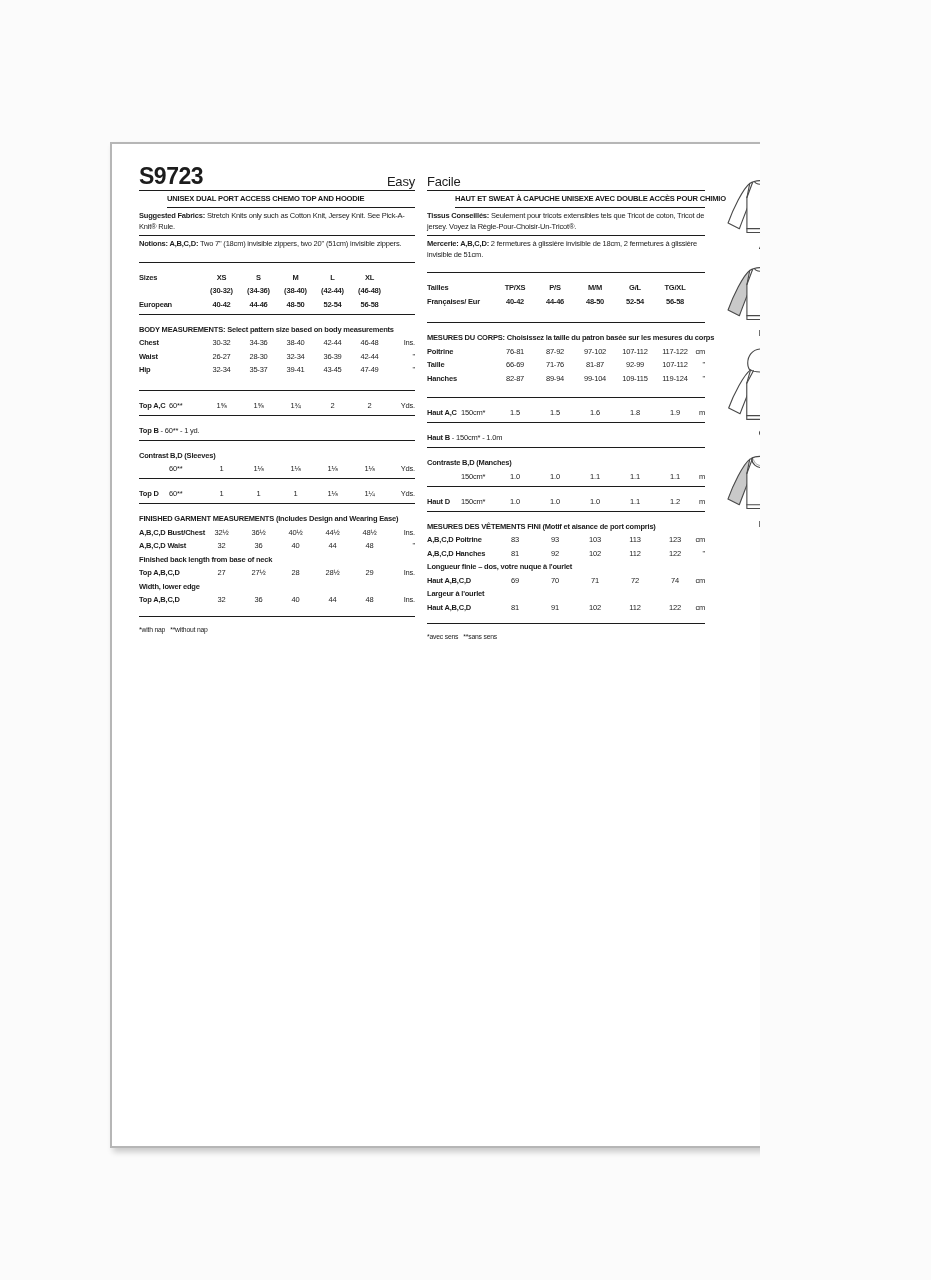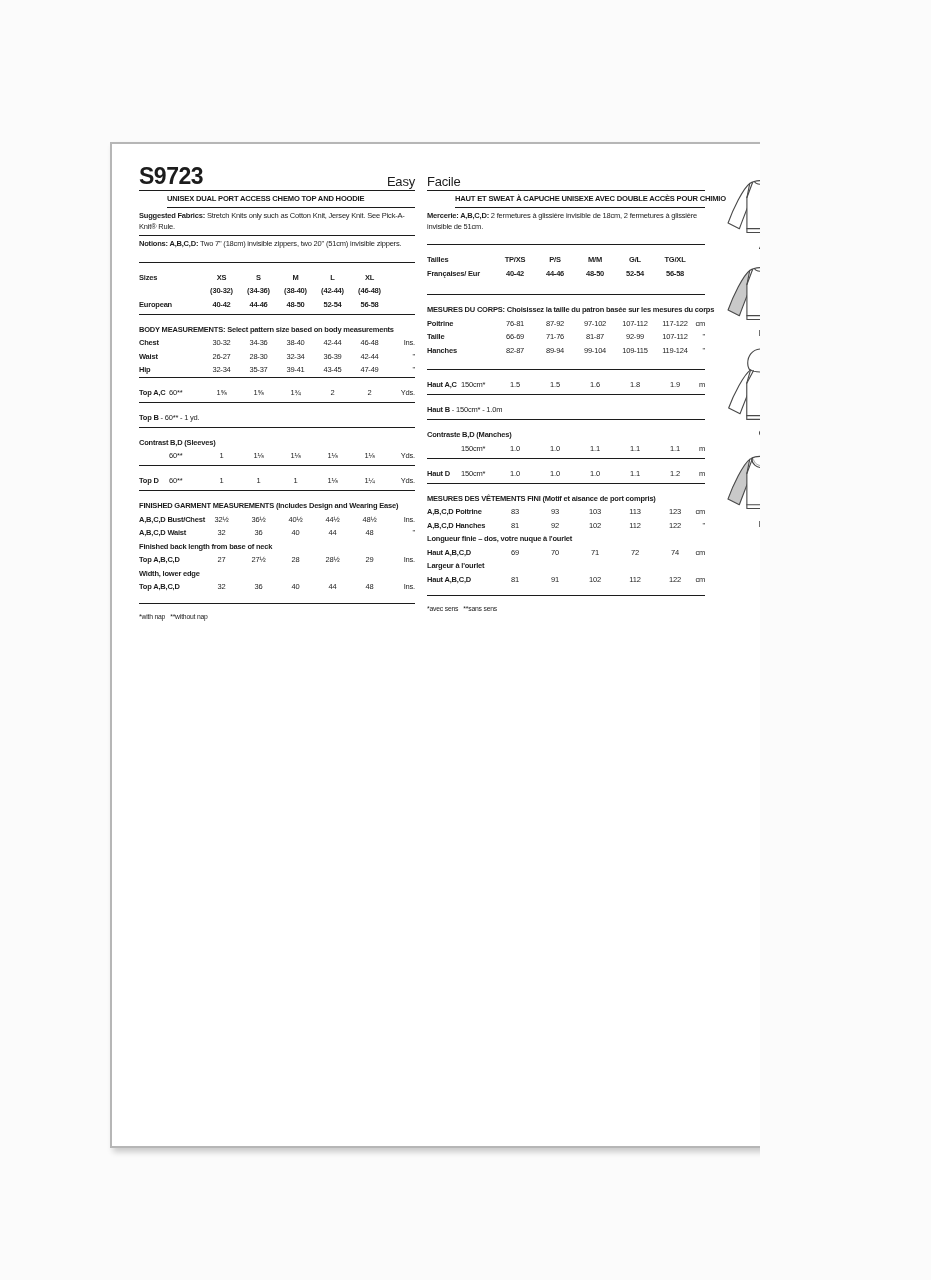--- a/index.html
+++ b/index.html
@@ -114,21 +114,21 @@
               <span class="lab"><span class="lt b">Hip</span></span>
               <span class="val">32-34</span>
               <span class="val">35-37</span>
               <span class="val">39-41</span>
               <span class="val">43-45</span>
               <span class="val">47-49</span>
               <span class="unit">"</span>
             </div>
           </div>
         <div class="en-tbl">
-            <div class="trow rule-above meas" style="margin-top: 0;">
+            <div class="trow rule-above meas" style="margin-top: 13px;">
               <span class="lab"><span class="lt b">Top A,C</span><span class="pre">60**</span></span>
               <span class="val">1⅝</span>
               <span class="val">1⅝</span>
               <span class="val">1¾</span>
               <span class="val">2</span>
               <span class="val">2</span>
               <span class="unit">Yds.</span>
             </div>
             <div class="trow rule-above full"><span class="b">Top B</span><span> - 60** - 1 yd.</span></div>
             <div class="trow rule-above full b">Contrast B,D (Sleeves)</div>
@@ -195,20 +195,21 @@
         <div class="footnote">
           <span class="rule-above">*with nap&nbsp;&nbsp;&nbsp;**without nap</span>
         </div>
       </div>
 
       <div class="col col-fr">
         <div class="fr-head-row">
           <span class="difficulty">Facile</span>
         </div>
         <div class="doc-title">HAUT ET SWEAT À CAPUCHE UNISEXE AVEC DOUBLE ACCÈS POUR CHIMIO</div>
+        <div class="para"><span class="b">Tissus Conseillés:</span><span> Seulement pour tricots extensibles tels que Tricot de coton, Tricot de jersey. Voyez la Règle-Pour-Choisir-Un-Tricot®.</span></div>
         <div class="para last"><span class="b">Mercerie: A,B,C,D:</span><span> 2 fermetures à glissière invisible de 18cm, 2 fermetures à glissière invisible de 51cm.</span></div>
 
         <div class="fr-tbl">
             <div class="trow rule-above meas">
               <span class="lab"><span class="lt b">Tailles</span></span>
               <span class="val b">TP/XS</span>
               <span class="val b">P/S</span>
               <span class="val b">M/M</span>
               <span class="val b">G/L</span>
               <span class="val b">TG/XL</span>

